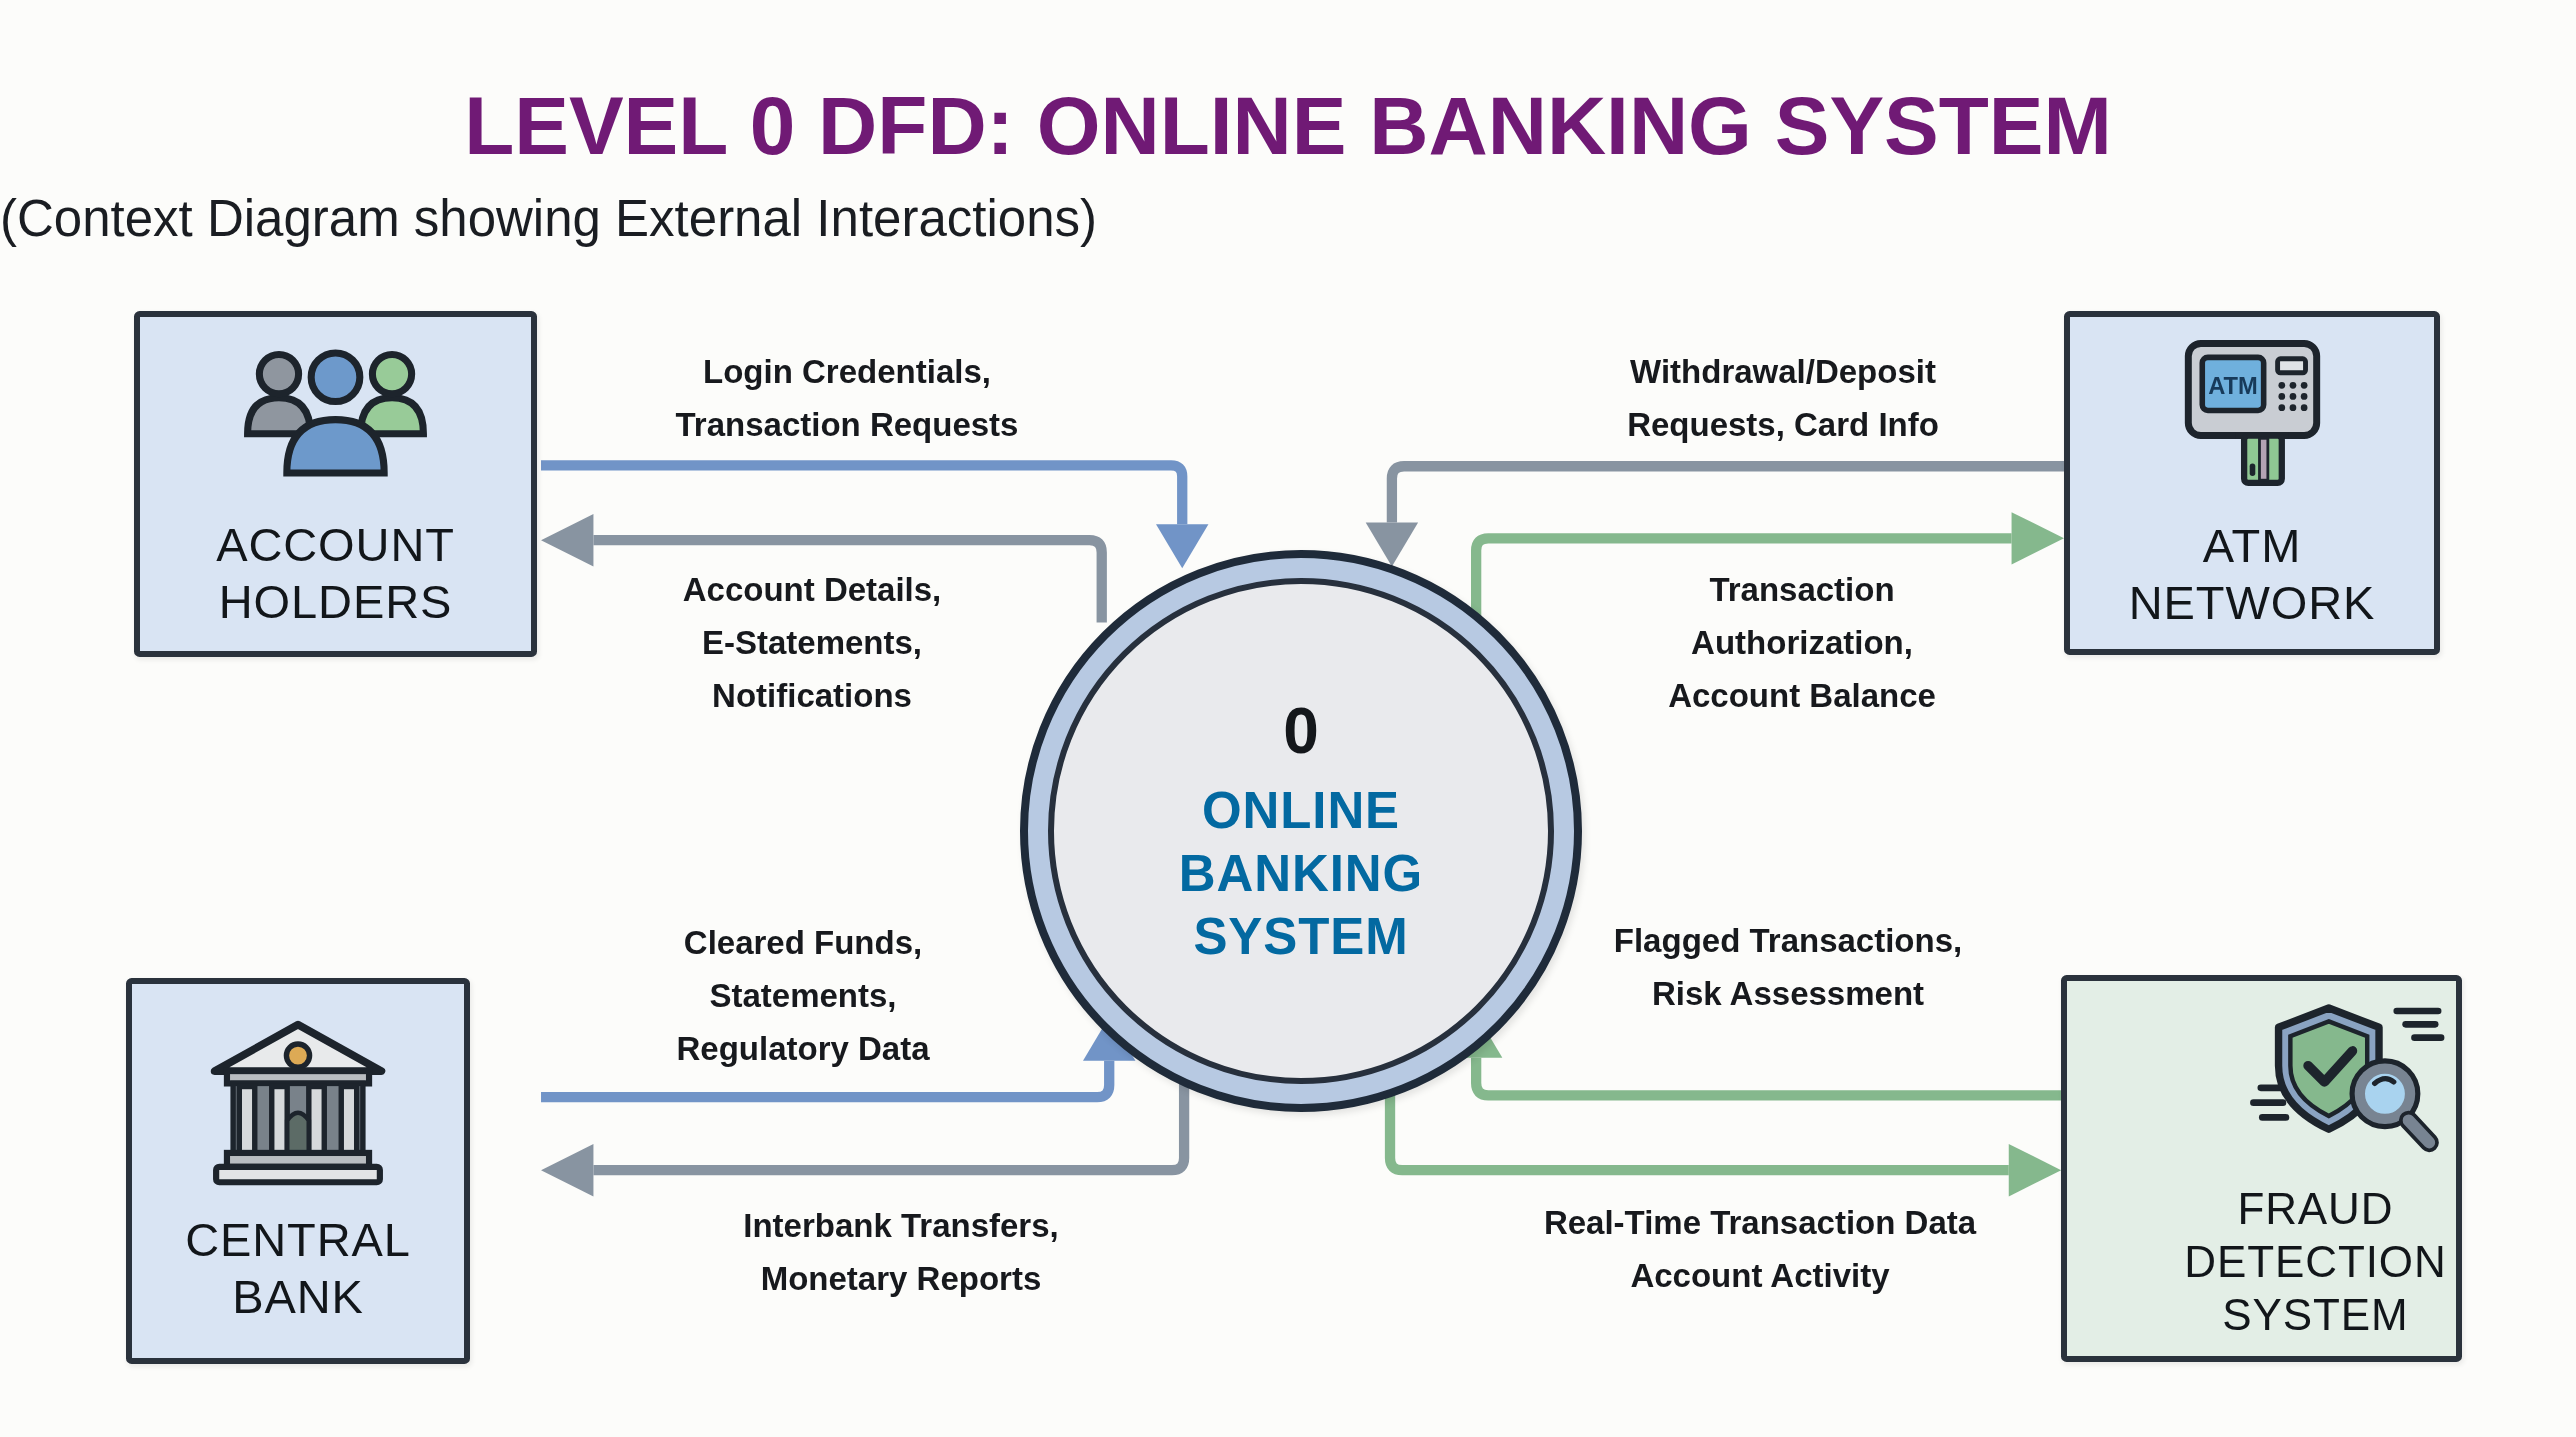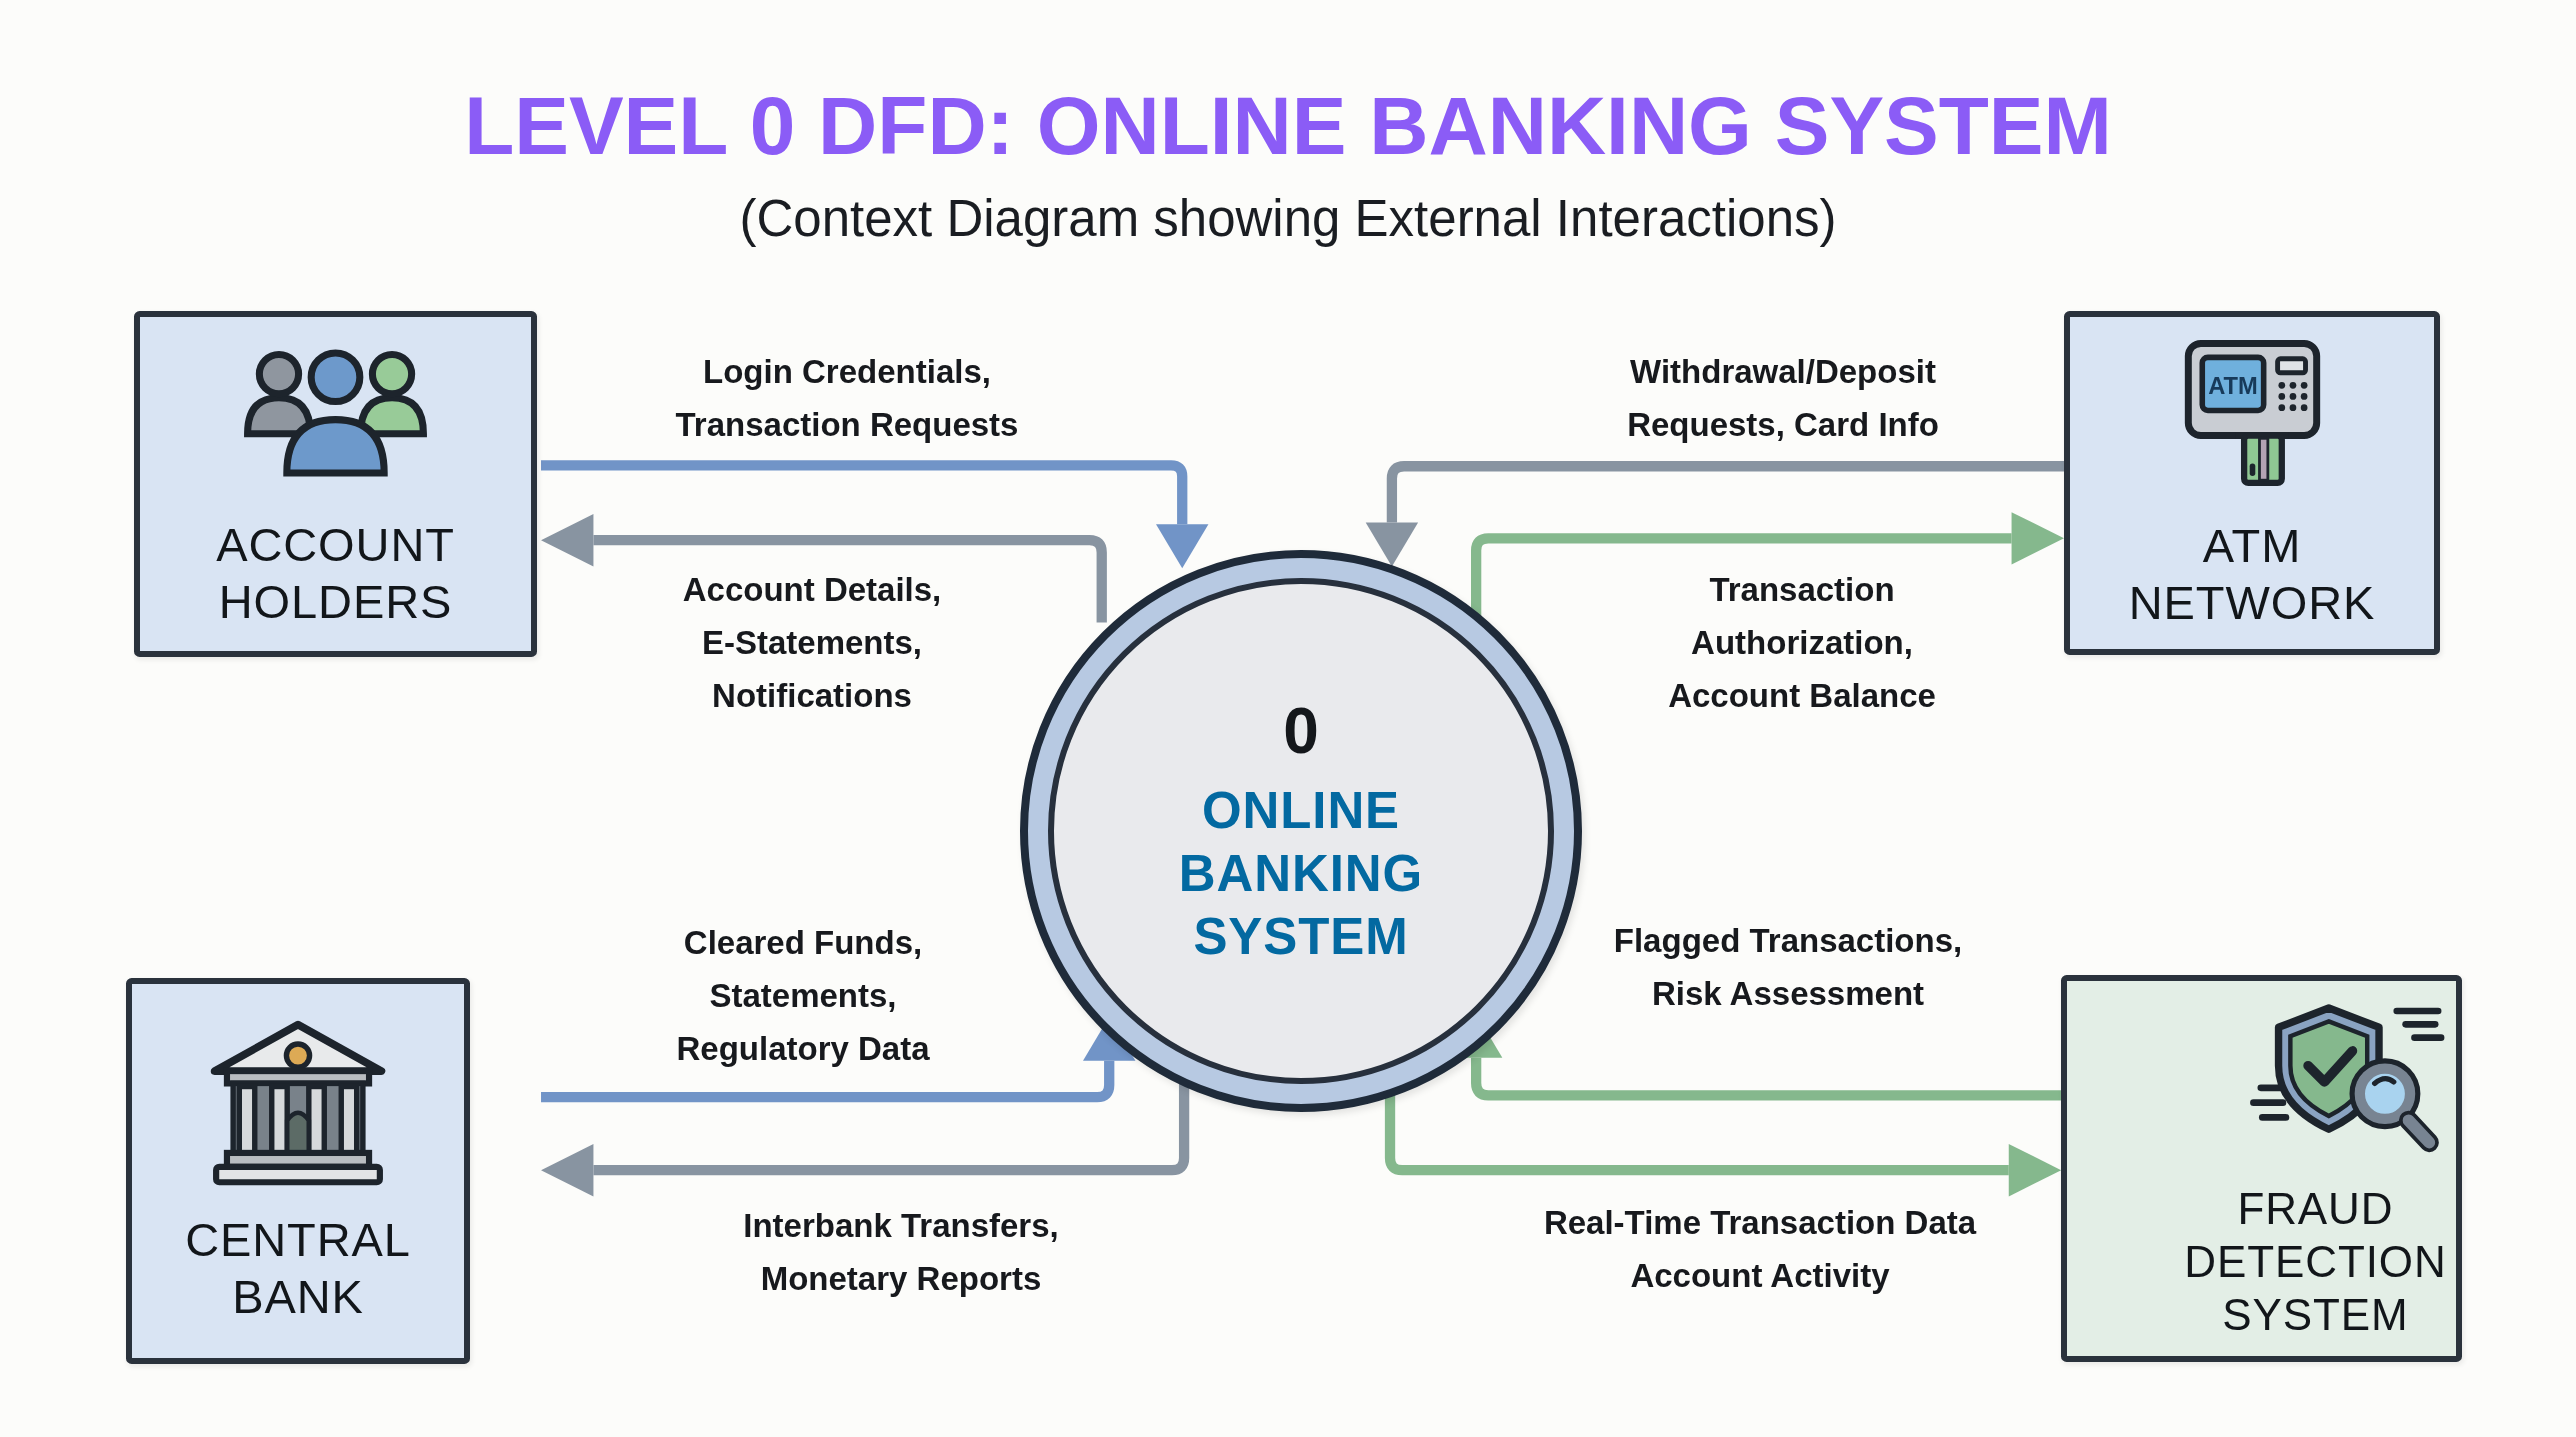--- a/index.html
+++ b/index.html
@@ -5,25 +5,25 @@
   html,body{margin:0;padding:0;background:#ffffff;}
   .canvas{
     position:relative;width:2576px;height:1438px;overflow:hidden;
     background:#fcfcfa;
     font-family:"Liberation Sans",sans-serif;
     color:#14171b;
   }
   .page-title{
     position:absolute;left:0;top:79px;width:100%;
     text-align:center;font-size:82px;font-weight:800;letter-spacing:0;
-    color:#8b5cf6;white-space:nowrap;
+    color:#701a75;white-space:nowrap;
   }
   .page-subtitle{
     position:absolute;left:0;top:189px;width:100%;
-    text-align:center;font-size:51px;font-weight:400;color:#1a1d22;
+    font-size:51px;font-weight:400;color:#1a1d22;
     white-space:nowrap;
   }
   .entity{
     position:absolute;box-sizing:border-box;
     border:6.6px solid #2a323c;border-radius:5.6px;
     background:#d9e4f3;
     display:flex;flex-direction:column;align-items:center;justify-content:center;
     gap:20.6px;padding:13px 9.4px;
     box-shadow:1.9px 2.8px 5.6px rgba(0,0,0,0.07);
   }

